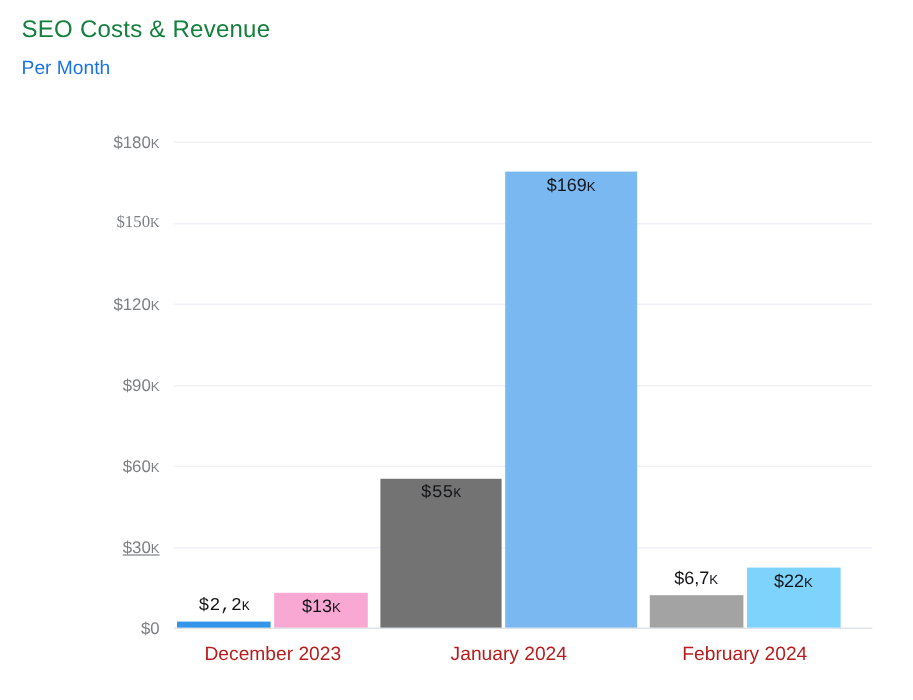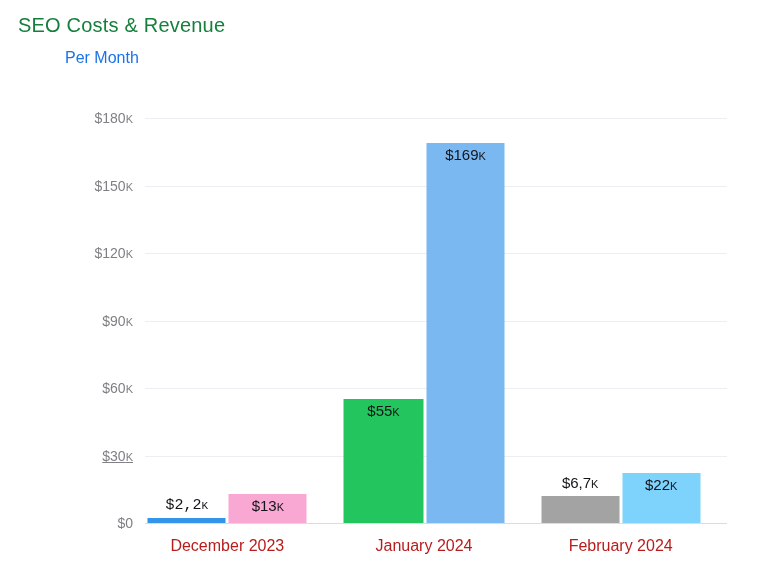--- a/index.html
+++ b/index.html
@@ -12,21 +12,21 @@
   }
   h1 { margin: 0; }
   .chart-title {
     position: absolute; left: 18px; top: 13px;
     font-size: 20px; line-height: 24px; font-weight: 400;
     color: #15803d; letter-spacing: 0.2px;
   }
   .chart-subtitle {
     position: absolute; left: 18px; top: 48px;
     font-size: 16px; line-height: 20px; font-weight: 400;
-    color: #1a73e8; text-decoration: none; cursor: pointer; margin-left: 47px;
+    color: #1a73e8; text-decoration: none; cursor: pointer;
   }
   .plot { position: absolute; left: 0; top: 0; width: 761px; height: 583px; }
   .gridline { position: absolute; height: 1px; background: #eceef4; }
   .gridline.baseline { background: #d9dce2; }
   .ytick {
     position: absolute; text-align: right;
     font-size: 14px; line-height: 18px; color: #7e8084;
     width: 70px; white-space: nowrap;
   }
   .k { font-size: 11px; }
@@ -59,41 +59,41 @@
     <div class="ytick" style="right: 628px; top: 514px;">$0</div>
     <div class="gridline" style="left: 145px; width: 582px; top: 456px;"></div>
     <div class="ytick" style="right: 628px; top: 447px; text-decoration: underline;">$30<span class="k">K</span></div>
     <div class="gridline" style="left: 145px; width: 582px; top: 388px;"></div>
     <div class="ytick" style="right: 628px; top: 379px;">$60<span class="k">K</span></div>
     <div class="gridline" style="left: 145px; width: 582px; top: 321px;"></div>
     <div class="ytick" style="right: 628px; top: 312px;">$90<span class="k">K</span></div>
     <div class="gridline" style="left: 145px; width: 582px; top: 253px;"></div>
     <div class="ytick" style="right: 628px; top: 244px;">$120<span class="k">K</span></div>
     <div class="gridline" style="left: 145px; width: 582px; top: 186px;"></div>
-    <div class="ytick" style="right: 628px; top: 177px;">$150<span class="k">K</span></div>
+    <div class="ytick" style="right: 628px; top: 177px; font-family: Liberation Serif, serif;">$150<span class="k">K</span></div>
     <div class="gridline" style="left: 145px; width: 582px; top: 118px;"></div>
     <div class="ytick" style="right: 628px; top: 109px;">$180<span class="k">K</span></div>
     <div class="bands" style="left: 129px; width: 590px; top: 118px; height: 405px;">
       <div class="band">
         <div class="bargroup" style="gap: 3px;">
           <div class="bar" style="width: 78px; height: 5px; background: rgb(51, 148, 233); font-family: Liberation Mono, monospace;">
             <div class="valuelabel above">$2,2<span class="k">K</span></div>
           </div>
           <div class="bar" style="width: 78px; height: 29px; background: #f9a8d4;">
             <div class="valuelabel inside">$13<span class="k">K</span></div>
           </div>
         </div>
         <div class="xlabel">December 2023</div>
       </div>
       <div class="band">
         <div class="bargroup" style="gap: 3px;">
-          <div class="bar" style="width: 80px; height: 124px; background: #22c55e;">
+          <div class="bar" style="width: 101px; height: 124px; background: #737373; font-family: Liberation Mono, monospace;">
             <div class="valuelabel inside">$55<span class="k">K</span></div>
           </div>
-          <div class="bar" style="width: 78px; height: 380px; background: rgb(122, 184, 242);">
+          <div class="bar" style="width: 78px; height: 380px; background: rgb(122, 184, 242); padding-left: 32px;">
             <div class="valuelabel inside">$169<span class="k">K</span></div>
           </div>
         </div>
         <div class="xlabel">January 2024</div>
       </div>
       <div class="band">
         <div class="bargroup" style="gap: 3px;">
           <div class="bar" style="width: 78px; height: 27px; background: #a3a3a3;">
             <div class="valuelabel above">$6,7<span class="k">K</span></div>
           </div>

